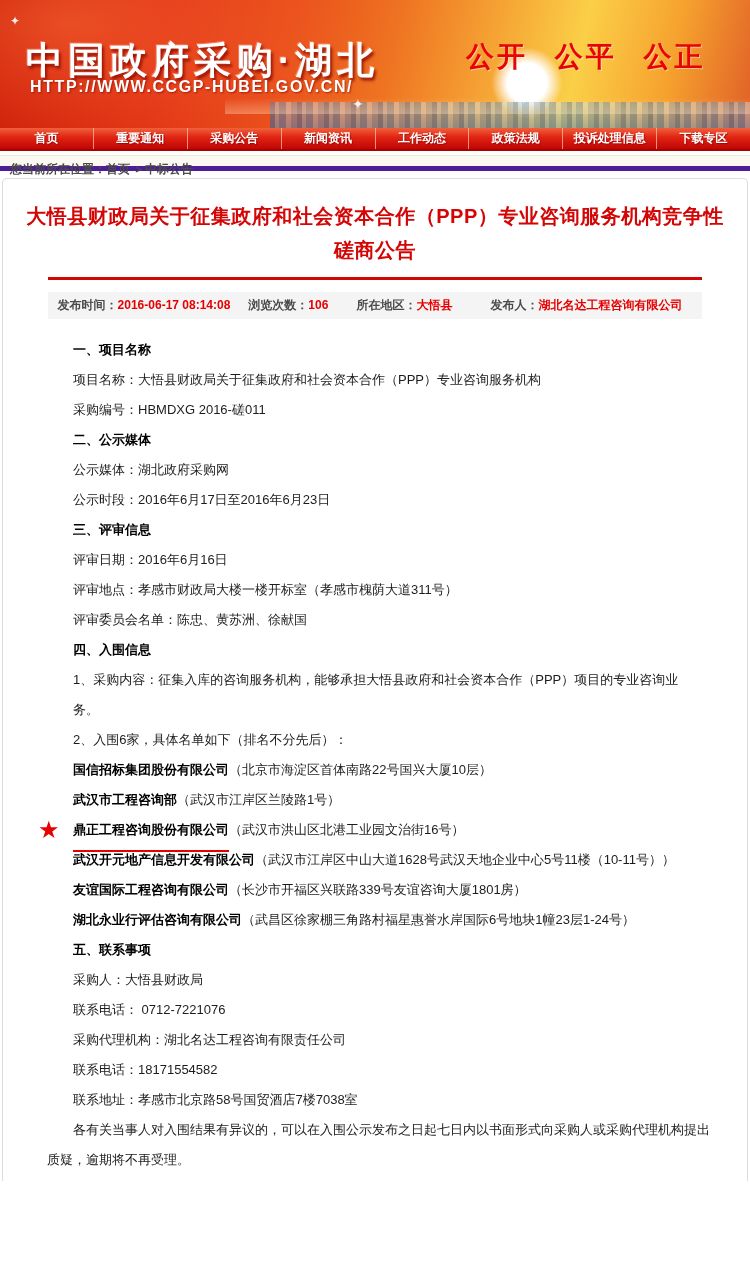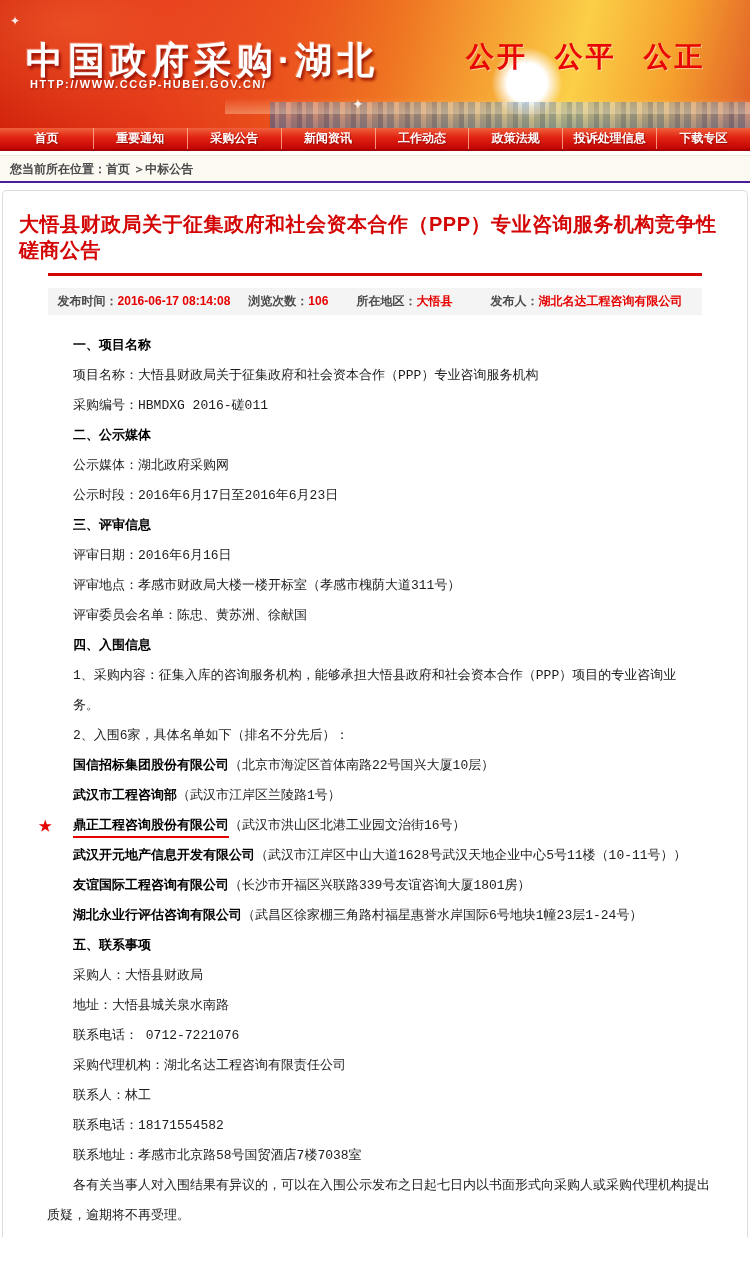--- a/index.html
+++ b/index.html
@@ -46,21 +46,21 @@
     background: linear-gradient(to top, rgba(255,235,200,.35), rgba(255,235,200,0));
   }
   .site-title {
     position: absolute; left: 26px; top: 36px;
     font-size: 37px; font-weight: bold; color: #ffffff;
     letter-spacing: 5px; white-space: nowrap;
     text-shadow: 2px 3px 3px rgba(140,10,0,.85), -1px -1px 0 rgba(255,230,220,.35);
   }
   .site-url {
     position: absolute; left: 30px; top: 78px;
-    font-size: 11px; font-weight: bold; color: #ffffff;
+    font-size: 16px; font-weight: bold; color: #ffffff;
     letter-spacing: 1.6px;
     text-shadow: 1px 1px 2px rgba(140,10,0,.7);
   }
   .slogan {
     position: absolute; left: 466px; top: 38px;
     font-size: 28px; font-weight: bold; color: #e80404;
     letter-spacing: 3px; word-spacing: 16px; white-space: nowrap;
     text-shadow: 1px 1px 0 rgba(255,255,255,.45);
     text-align: center;
   }
@@ -79,62 +79,62 @@
     flex: 1 1 0; display: flex; align-items: center; justify-content: center;
     color: #ffffff; font-size: 12px; font-weight: bold; text-decoration: none;
     border-left: 1px solid rgba(255,190,160,.75);
     text-shadow: 1px 1px 1px rgba(120,0,0,.6);
     white-space: nowrap;
   }
   .nav a:first-child { border-left: none; }
 
   
   .breadcrumb {
-    margin-top: 4px; height: 28px; line-height: 26px;
+    margin-top: 4px; height: 16px; line-height: 26px;
     background: #fbf9f2;
-    border-top: 1px solid #efe9d8; border-bottom: 2px solid #4c1d95;
-    padding-left: 10px; font-size: 12px; font-weight: bold; color: #4a4a4a;
+    border-top: 1px solid #efe9d8; border-bottom: 5px solid #4c1d95;
+    padding-left: 10px; font-size: 12px; font-weight: bold; color: #4a4a4a; font-family: Liberation Serif, serif;
   }
   .breadcrumb a { color: #4a4a4a; text-decoration: none; }
 
   
   .content {
     margin: 7px 2px 0;
     border: 1px solid #dcdcdc; border-bottom: none;
     border-radius: 5px 5px 0 0;
     background: #ffffff;
     padding-bottom: 6px;
   }
   .article-title {
-    margin: 20px 16px 0; 
-    color: #d30505; font-size: 20px; font-weight: bold; line-height: 26px;
+    margin: 20px 16px 0; text-align: center;
+    color: #d30505; font-size: 20px; font-weight: bold; line-height: 34px;
     letter-spacing: .5px;
   }
   .title-rule { height: 3px; background: #d30505; margin: 10px 45px 0; }
   .meta {
     margin: 12px 45px 0; background: #f4f4f4; height: 27px;
     display: flex; align-items: center; justify-content: center;
     font-size: 12px; color: #4a4a4a; white-space: nowrap;
   }
   .meta .pair { margin: 0 9px; text-align: right; }
   .meta .pair.tight { margin: 0 19px; }
   .meta .lbl { color: #4a4a4a; font-weight: bold; }
   .meta .val { color: #e60000; font-weight: bold; }
 
   
-  .body-text { padding: 16px 46px 0 70px; font-size: 13px; color: #1c1c1c; font-family: Liberation Mono, monospace; }
+  .body-text { padding: 16px 46px 0 70px; font-size: 13px; color: #1c1c1c; }
   .body-text p { margin: 0; line-height: 30px; }
   .hd { font-weight: bold; color: #000; }
   .company-name { font-weight: bold; color: #000; }
   .starred { position: relative; }
   .star-icon {
     position: absolute; left: -35px; top: 1px;
     color: #e60000; font-size: 24px; line-height: 28px;
   }
-  .underlined { border-bottom: 2px solid #e60000; padding-bottom: 3px; }
+  .underlined { border-bottom: 2px solid #e60000; padding-bottom: 13px; }
   .closing { text-indent: 2em; margin-left: -26px !important; margin-right: -10px !important; }
 </style>
 </head>
 <body>
 
 <div class="banner">
   <div class="glow"></div>
   <div class="sun"></div>
   <div class="city"></div>
   <div class="city-haze"></div>
@@ -194,23 +194,21 @@
 
     <p><span class="company-name">国信招标集团股份有限公司</span><span>（北京市海淀区首体南路22号国兴大厦10层）</span></p>
     <p><span class="company-name">武汉市工程咨询部</span><span>（武汉市江岸区兰陵路1号）</span></p>
     <p class="starred"><span class="star-icon">★</span><span class="company-name underlined">鼎正工程咨询股份有限公司</span><span>（武汉市洪山区北港工业园文治街16号）</span></p>
     <p><span class="company-name">武汉开元地产信息开发有限公司</span><span>（武汉市江岸区中山大道1628号武汉天地企业中心5号11楼（10-11号））</span></p>
     <p><span class="company-name">友谊国际工程咨询有限公司</span><span>（长沙市开福区兴联路339号友谊咨询大厦1801房）</span></p>
     <p><span class="company-name">湖北永业行评估咨询有限公司</span><span>（武昌区徐家棚三角路村福星惠誉水岸国际6号地块1幢23层1-24号）</span></p>
 
     <p class="hd">五、联系事项</p>
     <p>采购人：大悟县财政局</p>
-    <p>地址：大悟县城关泉水南路</p>
     <p>联系电话： 0712-7221076</p>
     <p>采购代理机构：湖北名达工程咨询有限责任公司</p>
-    <p>联系人：林工</p>
     <p>联系电话：18171554582</p>
     <p>联系地址：孝感市北京路58号国贸酒店7楼7038室</p>
 
     <p class="closing">各有关当事人对入围结果有异议的，可以在入围公示发布之日起七日内以书面形式向采购人或采购代理机构提出质疑，逾期将不再受理。</p>
 
   </div>
 </div>
 
 </body></html>

